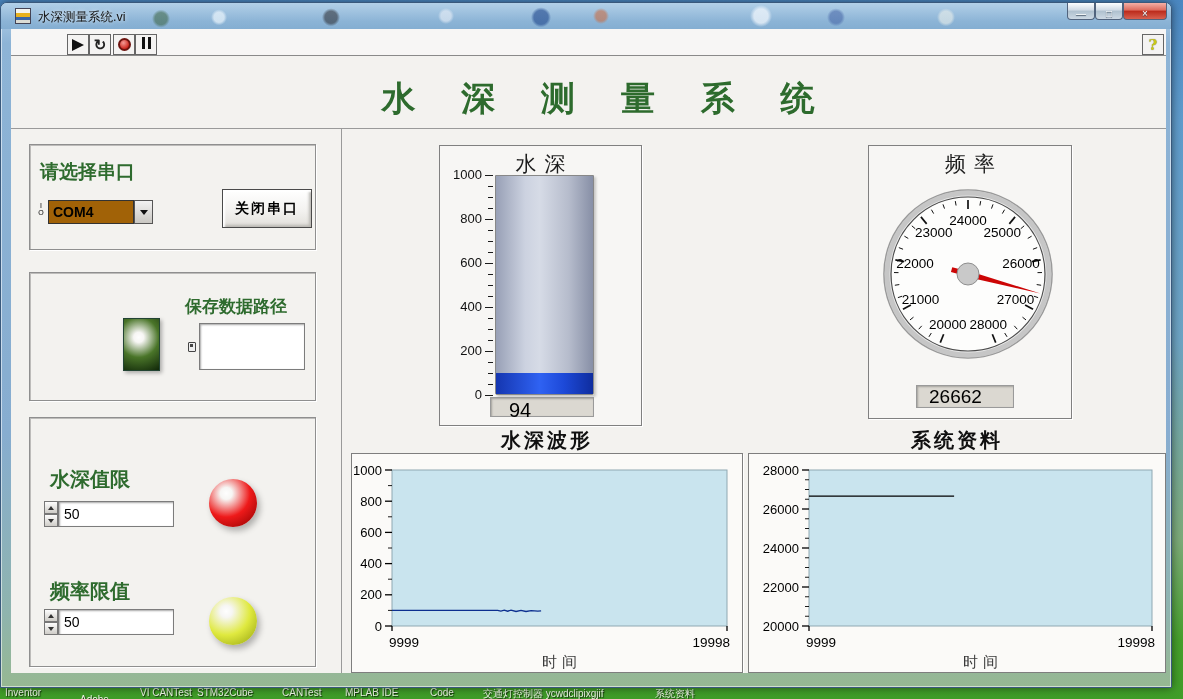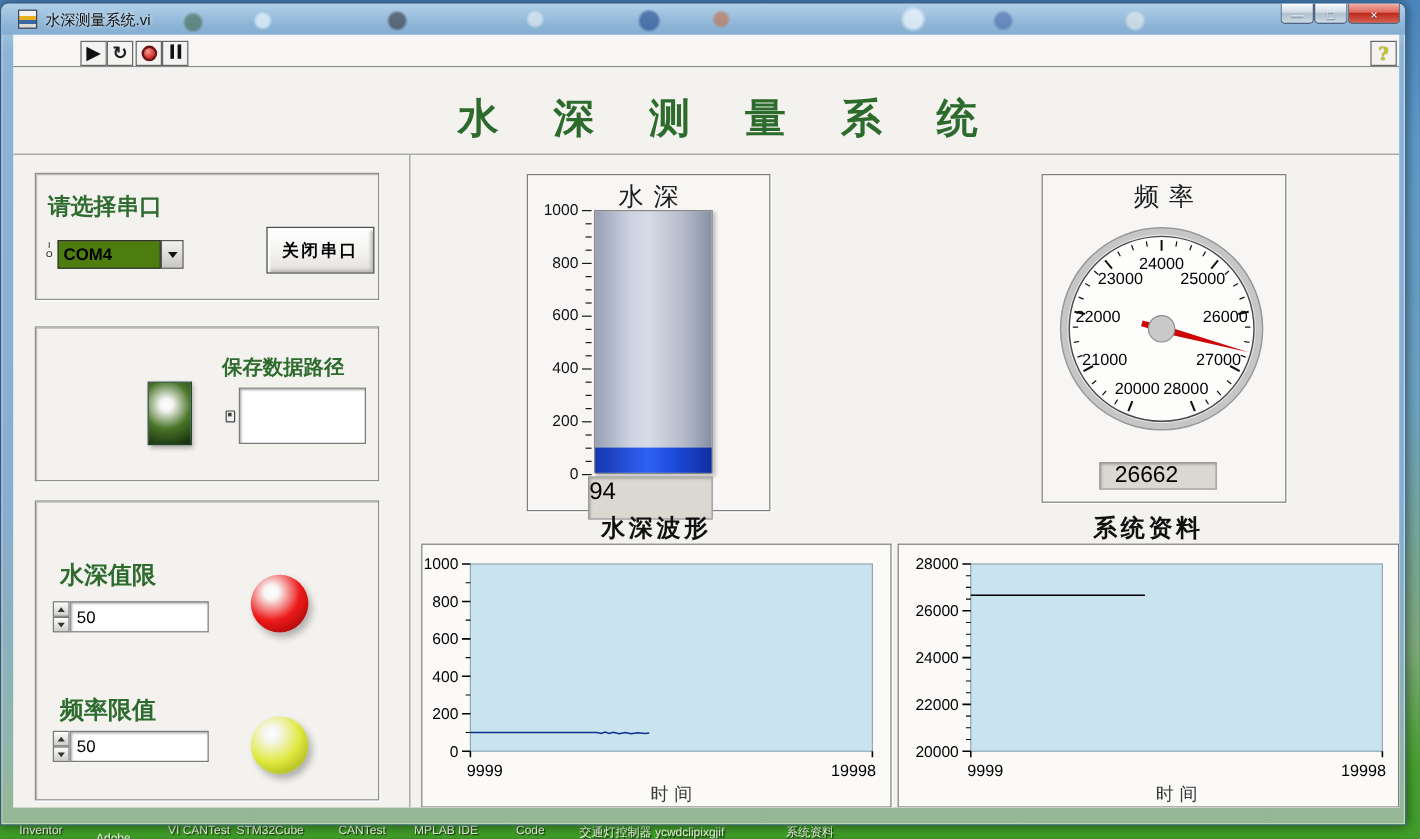--- a/index.html
+++ b/index.html
@@ -49,21 +49,21 @@
 .lvbtn{position:absolute;border:1px solid #4a4a4a;background:linear-gradient(180deg,#ffffff,#f3f2f0 55%,#e2e0db);
   box-shadow:inset 2px 2px 2px #fff,inset -2px -2px 3px #b9b7b2;font-weight:bold;color:#000;cursor:pointer;font-family:"Liberation Sans",sans-serif}
 .field{position:absolute;background:#fff;border:1px solid #7c7c7c;box-shadow:inset 1px 1px 2px rgba(0,0,0,.35);font-size:14px;color:#000}
 .led{position:absolute;width:48px;height:48px;border-radius:50%;box-shadow:3px 4px 6px rgba(0,0,0,.28);cursor:pointer}
 .spin{position:absolute;width:14px;height:26px}
 .spin div{width:14px;height:13px;border:1px solid #777;background:linear-gradient(180deg,#fdfdfd,#cfcdc8);display:flex;align-items:center;justify-content:center;cursor:pointer}
 .spin .up::before{content:"";width:0;height:0;border-left:3px solid transparent;border-right:3px solid transparent;border-bottom:4px solid #333}
 .spin .dn::before{content:"";width:0;height:0;border-left:3px solid transparent;border-right:3px solid transparent;border-top:4px solid #333}
 
 #combo-io{position:absolute;left:5px;top:57px;width:12px;font-size:7px;line-height:7px;color:#000;text-align:center}
-#combo-field{position:absolute;left:18px;top:55px;width:86px;height:24px;background:#4d7c0f;border:1px solid #333;
+#combo-field{position:absolute;left:18px;top:55px;width:86px;height:24px;background:#a16207;border:1px solid #333;
   font-size:14px;font-weight:bold;color:#000;line-height:22px;padding-left:4px}
 #combo-btn{position:absolute;left:104px;top:55px;width:19px;height:24px;border:1px solid #555;
   background:linear-gradient(180deg,#f2f2f2,#c9c7c2);display:flex;align-items:center;justify-content:center;cursor:pointer}
 #combo-btn::before{content:"";width:0;height:0;border-left:4px solid transparent;border-right:4px solid transparent;border-top:5px solid #111}
 
 .pbox{position:absolute;border:1px solid #808080;background:#f7f6f4;box-shadow:1px 1px 0 #fff}
 .ptitle{position:absolute;left:0;top:4px;width:100%;text-align:center;font-family:"DejaVu Serif",serif;
   font-size:21px;letter-spacing:8px;padding-left:8px;color:#1d1d1d}
 .ctitle{position:absolute;text-align:center;font-family:"DejaVu Serif",serif;font-size:20px;font-weight:bold;letter-spacing:3px;color:#101010}
 .cbox{position:absolute;border:1px solid #7e7e7e;background:#fbfaf8;box-shadow:1px 1px 0 #fff}
@@ -75,21 +75,21 @@
 .tank-lbl{position:absolute;left:0;width:42px;text-align:right;font-size:13px;color:#111}
 #path-glyph{position:absolute;left:158px;top:69px;width:8px;height:10px;border:1px solid #444;border-radius:1px;background:#eee}
 #path-glyph::before{content:"";position:absolute;left:1px;top:1px;width:3px;height:3px;background:#444}
 svg{font-family:"Liberation Sans",sans-serif}
 </style>
 </head>
 <body>
 
 <div id="screen">
   <div id="desk-labels">
-      <div class="desk-label" style="left: 16px;">Inventor</div>
+      <div class="desk-label" style="left: 5px;">Inventor</div>
       <div class="desk-label" style="left: 80px; margin-top: 7px;">Adobe</div>
       <div class="desk-label" style="left: 140px;">VI CANTest</div>
       <div class="desk-label" style="left: 197px;">STM32Cube</div>
       <div class="desk-label" style="left: 282px;">CANTest</div>
       <div class="desk-label" style="left: 345px;">MPLAB IDE</div>
       <div class="desk-label" style="left: 430px;">Code</div>
       <div class="desk-label" style="left: 483px;">交通灯控制器 ycwdclipixgjif</div>
       <div class="desk-label" style="left: 655px;">系统资料</div>
     </div>
 
@@ -188,21 +188,21 @@
             <div class="tank-lbl" style="top: 241px; position: absolute;">0</div>
             <div class="tank-lbl" style="top: 197px; position: absolute;">200</div>
             <div class="tank-lbl" style="top: 153px; position: absolute;">400</div>
             <div class="tank-lbl" style="top: 109px; position: absolute;">600</div>
             <div class="tank-lbl" style="top: 65px; position: absolute;">800</div>
             <div class="tank-lbl" style="top: 21px; position: absolute;">1000</div>
           </div>
         <div id="tank-body">
           <div id="tank-fill" style="height: 21px;"></div>
         </div>
-        <div class="disp" style="left:50px;top:251px;width:104px;height:36px;line-height:24px;padding-left:0">94</div>
+        <div class="disp" style="left:50px;top:251px;width:104px;height:20px;line-height:24px;padding-left:18px">94</div>
       </div>
 
       <div class="pbox" style="left:857px;top:89px;width:204px;height:274px">
         <div class="ptitle">频率</div>
         <svg id="gauge-svg" width="204" height="206" style="position:absolute;left:0;top:28px">
             <circle cx="99" cy="100" r="84" fill="#e8e8e8" stroke="#999" stroke-width="1.6"></circle>
             <circle cx="99" cy="100" r="81" fill="none" stroke="#c6c6c6" stroke-width="5"></circle>
             <circle cx="99" cy="100" r="77" fill="#fdfdfc" stroke="#4a4a4a" stroke-width="1.2"></circle>
             <line x1="71.27911208722249" y1="168.61160523794226" x2="74.6505714279657" y2="160.26695054684117" stroke="#111" stroke-width="1.7"></line>
             <line x1="59.92297905187279" y1="162.84096143296685" x2="62.29928437979944" y2="159.01955161609723" stroke="#111" stroke-width="1"></line>

